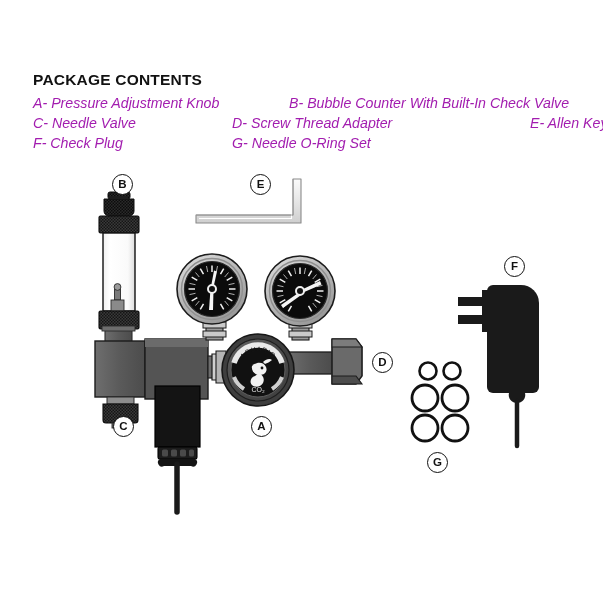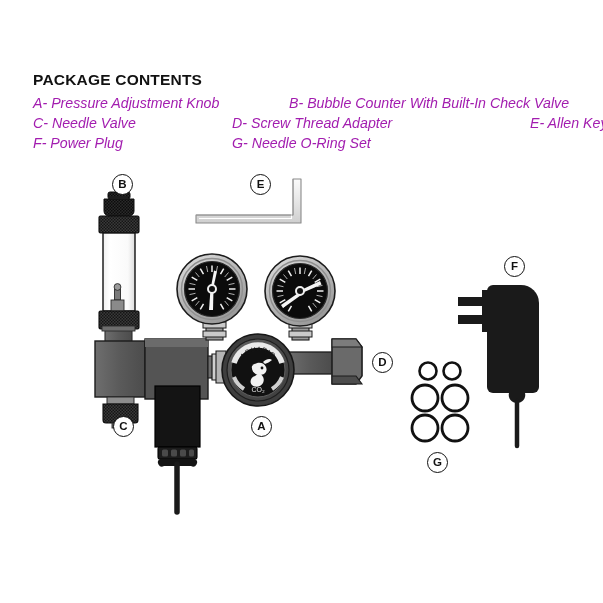--- a/index.html
+++ b/index.html
@@ -51,21 +51,21 @@
       <span class="c-col col-mid-b">B- Bubble Counter With Built-In Check Valve</span>
     </div>
 
     <div class="contents-row">
       <span class="c-col col-mid">D- Screw Thread Adapter</span>
       <span class="c-col col-left">C- Needle Valve</span>
       <span class="c-col col-right">E- Allen Key</span>
     </div>
 
     <div class="contents-row">
-      <span class="c-col col-left">F- Power Plug</span>
+      <span class="c-col col-left">F- Check Plug</span>
       <span class="c-col col-mid">G- Needle O-Ring Set</span>
     </div>
   </div>
 
   <div class="diagram">
   <svg width="603" height="603" viewBox="0 0 603 603" xmlns="http://www.w3.org/2000/svg">
     <defs>
 
       <pattern id="knurl" width="3" height="3" patternUnits="userSpaceOnUse">
         <rect width="3" height="3" fill="#3a3a3a"></rect>

